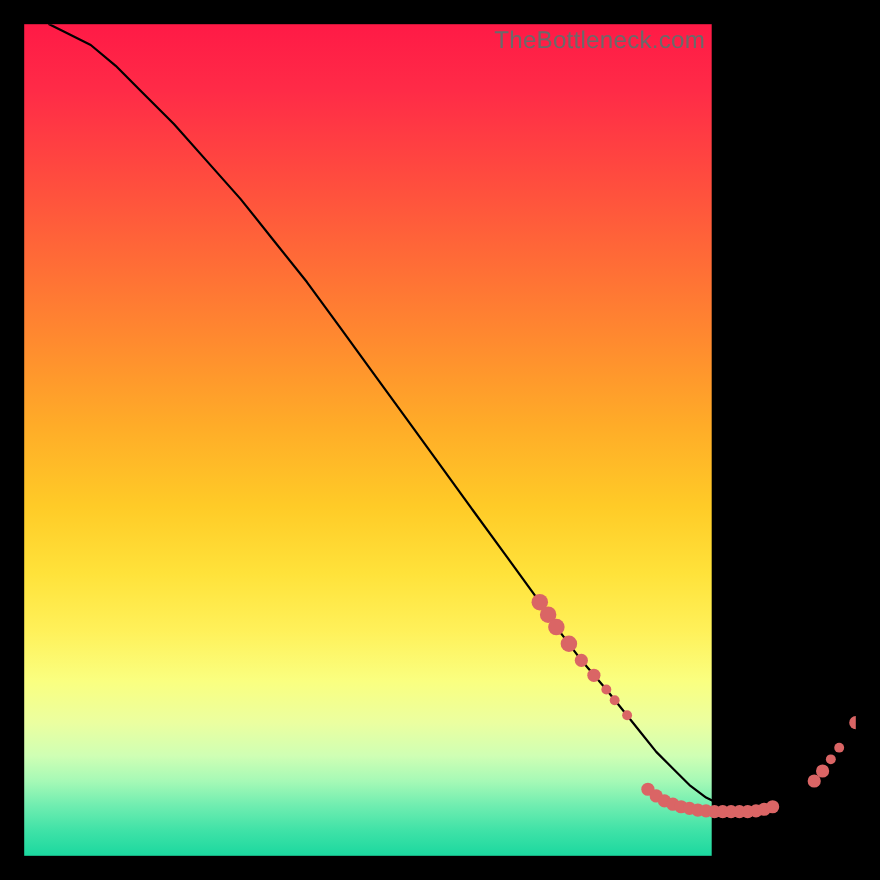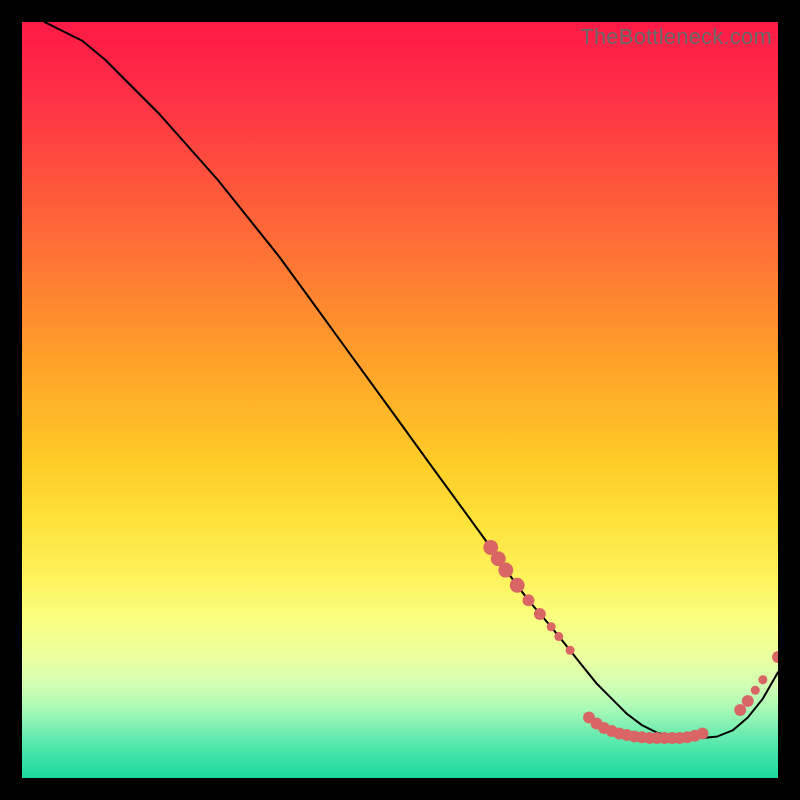--- a/index.html
+++ b/index.html
@@ -15,21 +15,21 @@
     left: 22px;
     top: 22px;
     width: 756px;
     height: 756px;
     background: #000;
   }
   .plot-area {
     position: absolute;
     left: 0;
     top: 0;
-    width: 756px;
+    width: 625px;
     height: 756px;
   }
   .gradient {
     position: absolute;
     left: 0; top: 0;
     width: 100%;
     height: 100%;
     
     background: linear-gradient(to bottom,
       #ff1a46 0%,

